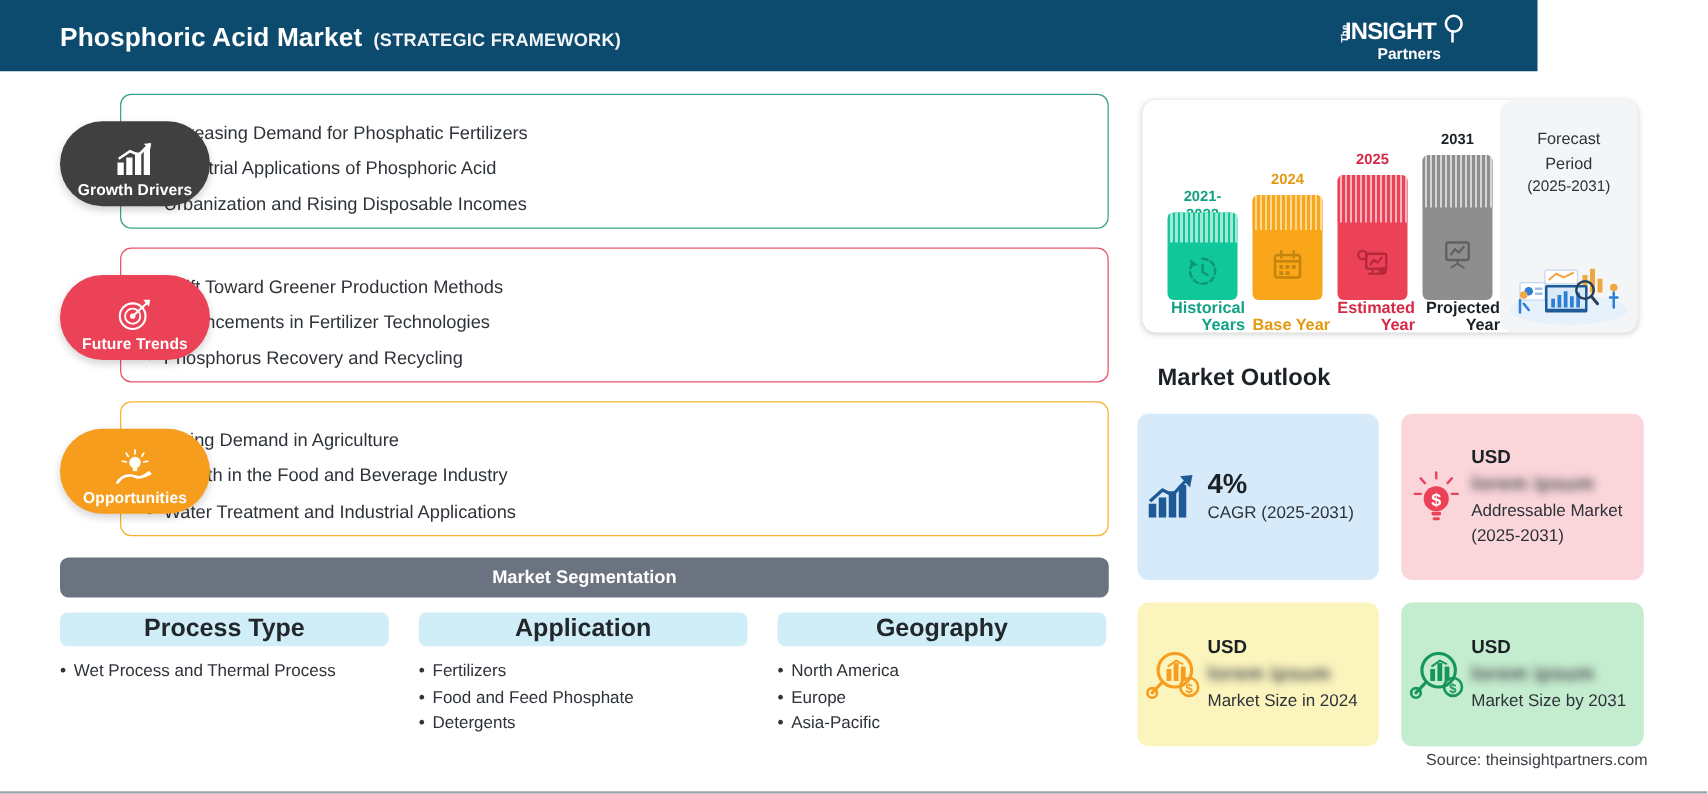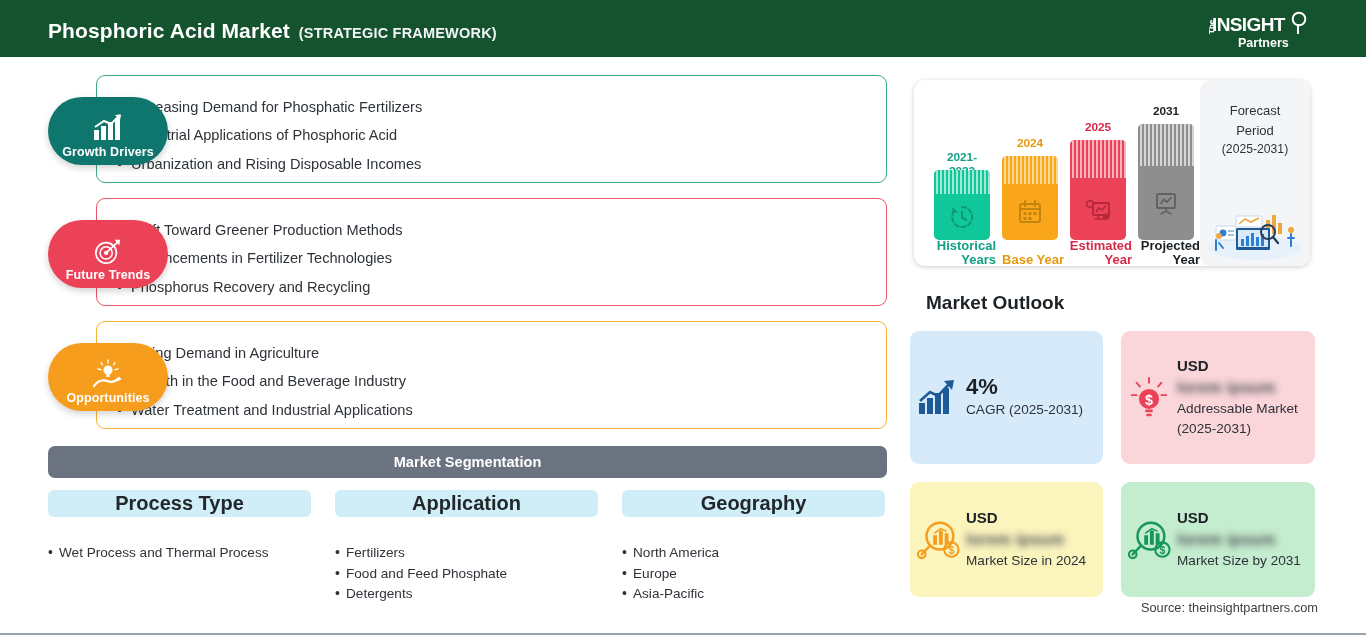--- a/index.html
+++ b/index.html
@@ -12,22 +12,22 @@
   #page {
     position: relative;
     width: 1366px; height: 635px;
     background: #ffffff;
     border-bottom: 2px solid #9aa2ab;
   }
 
   
   #header {
     position: absolute; left: 0; top: 0;
-    width: 1366px; height: 57px;
-    background: #14532d;
+    width: 1230px; height: 57px;
+    background: #0c4a6e;
   }
   #header-title {
     position: absolute; left: 48px; top: 19px;
     display: flex; align-items: baseline; gap: 9px;
   }
   #header-title .main {
     font-size: 21px; font-weight: bold; color: #ffffff; letter-spacing: .1px;
   }
   #header-title .sub {
     font-size: 14.5px; font-weight: bold; color: #f2f4f6; letter-spacing: .2px;
@@ -46,21 +46,21 @@
     border-radius: 9px;
     background: #ffffff;
   }
   .block.trends .panel { border-color: #e8556c; }
   .block.opp .panel    { border-color: #f6b332; }
 
   .block .pill {
     position: absolute; left: 48px; top: 22px;
     width: 120px; height: 68px;
     border-radius: 34px 34px 34px 34px;
-    background: #0f766e;
+    background: #404040;
     display: flex; flex-direction: column;
     align-items: center; justify-content: flex-end;
     padding-bottom: 7px;
     box-shadow: 0 3px 7px rgba(0,0,0,.18);
     z-index: 3;
   }
   .block.trends .pill { background: #ec4257; }
   .block.opp .pill    { background: #f79d1e; }
   .block .pill .pill-label {
     font-size: 12.5px; font-weight: bold; color: #ffffff;
@@ -97,21 +97,21 @@
     position: absolute; left: 48px; top: 490px;
     width: 839px;
     display: flex; gap: 24px;
   }
   .seg-col { width: 263px; }
   .seg-col .seg-title {
     height: 27px; background: #cfeef7; border-radius: 6px;
     display: flex; align-items: center; justify-content: center;
     font-size: 20px; font-weight: bold; color: #23272c;
   }
-  .seg-col ul { margin-top: 26px; }
+  .seg-col ul { margin-top: 10px; }
   .seg-col li {
     list-style: none; position: relative; padding-left: 11px;
     font-size: 13.6px; color: #2e3339; line-height: 20.5px;
   }
   .seg-col li::before {
     content: "\2022"; position: absolute; left: 0; top: -1px;
     color: #2e3339; font-size: 14px;
   }
 
   

